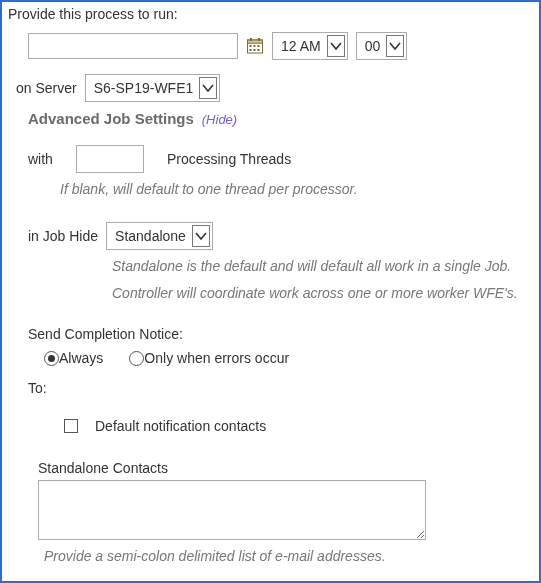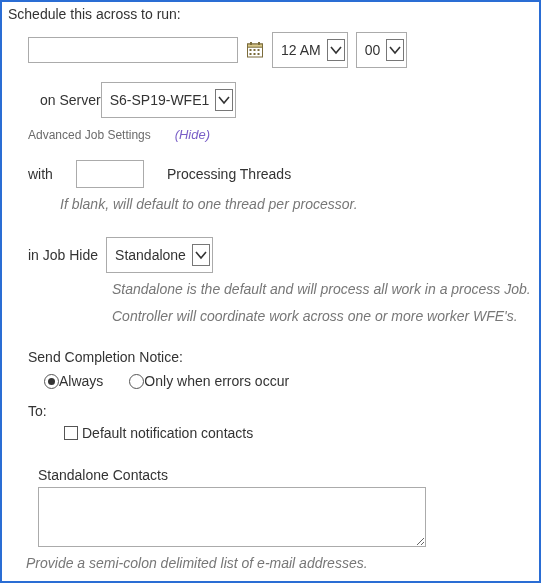--- a/index.html
+++ b/index.html
@@ -16,71 +16,71 @@
   }
   .row { margin-bottom: 10px; }
   .sched-line { display: flex; align-items: center; gap: 8px; margin: 6px 0 14px 20px; }
   .date-input {
     width: 210px; height: 26px;
     border: 1px solid #ababab; background: #fff;
   }
   .cal-icon { width: 18px; height: 18px; display:inline-flex; align-items:center; justify-content:center; }
   .select-box {
     display: inline-flex; align-items: center;
-    border: 1px solid #ababab; height: 36px;
+    border: 1px solid #ababab; height: 28px;
     padding: 0 2px 0 8px; background: #fff;
     font-size: 14px;
   }
   .select-box .sv { margin-right: 4px; }
   .drop-btn {
     width: 18px; height: 22px;
     border: 1px solid #777;
     display: inline-flex; align-items: center; justify-content: center;
     background: #fff; margin-left: 2px;
   }
   .drop-btn svg { display:block; }
-  .server-line { margin-left: 32px; display:flex; align-items:center; gap:0; }
+  .server-line { margin-left: 8px; display:flex; align-items:center; gap:8px; }
   .adv-head { margin: 8px 0 18px 20px; }
-  .adv-head .label { color: #6b6b6b; font-weight: 400; font-size: 12px; }
-  .adv-head .hide-link { color: #7a5fc7; font-size: 13px; font-style: italic; margin-left: 20px; cursor: pointer; }
+  .adv-head .label { color: #6b6b6b; font-weight: 700; font-size: 15px; }
+  .adv-head .hide-link { color: #7a5fc7; font-size: 13px; font-style: italic; margin-left: 4px; cursor: pointer; }
   .adv-head .hide-link::before { content: "("; }
   .adv-head .hide-link::after  { content: ")"; }
   .threads-line { margin-left: 20px; display:flex; align-items:center; gap:23px; margin-bottom:6px; }
   .threads-input { width: 68px; height: 28px; border:1px solid #ababab; background:#fff; }
   .helper { color:#777; font-style: italic; font-size: 14px; margin-left: 52px; margin-bottom: 22px; line-height: 1.5; }
   .helper-wide { margin-left: 104px; max-width: 420px; }
   .jobrole-line { margin-left: 20px; display:flex; align-items:center; gap:8px; margin-bottom:6px; }
   .section-label { margin-left: 20px; margin-top: 22px; margin-bottom: 8px; }
   .radio-row { margin-left: 36px; display:flex; align-items:center; gap: 26px; }
   .radio-item { display:inline-flex; align-items:center; }
   .radio-outer {
     width: 15px; height: 15px; border: 1px solid #555; border-radius: 50%;
     display:inline-flex; align-items:center; justify-content:center;
   }
   .radio-outer.checked::after {
     content:""; width:7px; height:7px; background:#333; border-radius:50%;
   }
-  .to-label { margin-left: 20px; margin-top: 14px; margin-bottom: 6px; }
-  .check-row { margin-left: 56px; display:flex; align-items:center; gap:4px; margin-bottom: 26px; }
+  .to-label { margin-left: 20px; margin-top: 14px; margin-bottom: 22px; }
+  .check-row { margin-left: 56px; display:flex; align-items:center; gap:17px; margin-bottom: 26px; }
   .checkbox {
     width: 14px; height: 14px; border: 1px solid #555; background:#fff;
   }
   .addl-label { margin-left: 30px; margin-bottom: 4px; }
   .addl-box {
     margin-left: 30px; width: 388px; height: 60px;
     border: 1px solid #ababab; background:#fff;
   }
-  .addl-help { color:#777; font-style: italic; font-size: 14px; margin-left: 18px; margin-top: 5px; }
+  .addl-help { color:#777; font-style: italic; font-size: 14px; margin-left: 36px; margin-top: 5px; }
 </style>
 </head>
 <body>
 
 
 
-<div class="row">Schedule this across to run:</div>
+<div class="row">Provide this process to run:</div>
 
 <div class="sched-line">
   <input class="date-input" type="text" value="" style="">
   <span class="cal-icon">
     <svg width="18" height="18" viewBox="0 0 18 18">
       <rect x="1.5" y="3" width="15" height="13" fill="#fff" stroke="#7a6b3a" stroke-width="1"></rect>
       <rect x="1.5" y="3" width="15" height="3.2" fill="#d9c98a" stroke="#7a6b3a" stroke-width="1"></rect>
       <rect x="4" y="1" width="2" height="3" fill="#7a6b3a"></rect>
       <rect x="12" y="1" width="2" height="3" fill="#7a6b3a"></rect>
       <rect x="3.5" y="8" width="2" height="2" fill="#7a6b3a"></rect>
@@ -137,21 +137,21 @@
   <span>in Job Hide</span>
   <span class="select-box">
     <span class="sv">Standalone</span>
     <span class="drop-btn">
       <svg width="12" height="10" viewBox="0 0 12 10">
           <path d="M1 2 L6 8 L11 2" fill="none" stroke="#333" stroke-width="1.6"></path>
         </svg>
     </span>
   </span>
 </div>
-<div class="helper helper-wide">Standalone is the default and will process all work in a process Job.</div>
+<div class="helper helper-wide">Standalone is the default and will default all work in a single Job.</div>
 <div class="helper helper-wide" style="margin-top:-16px;">Controller will coordinate work across one or more worker WFE's.</div>
 
 <div class="section-label">Send Completion Notice:</div>
 
 <div class="radio-row">
   <span class="radio-item">
     <span class="radio-outer checked"></span>
     <span>Always</span>
   </span>
   <span class="radio-item">

